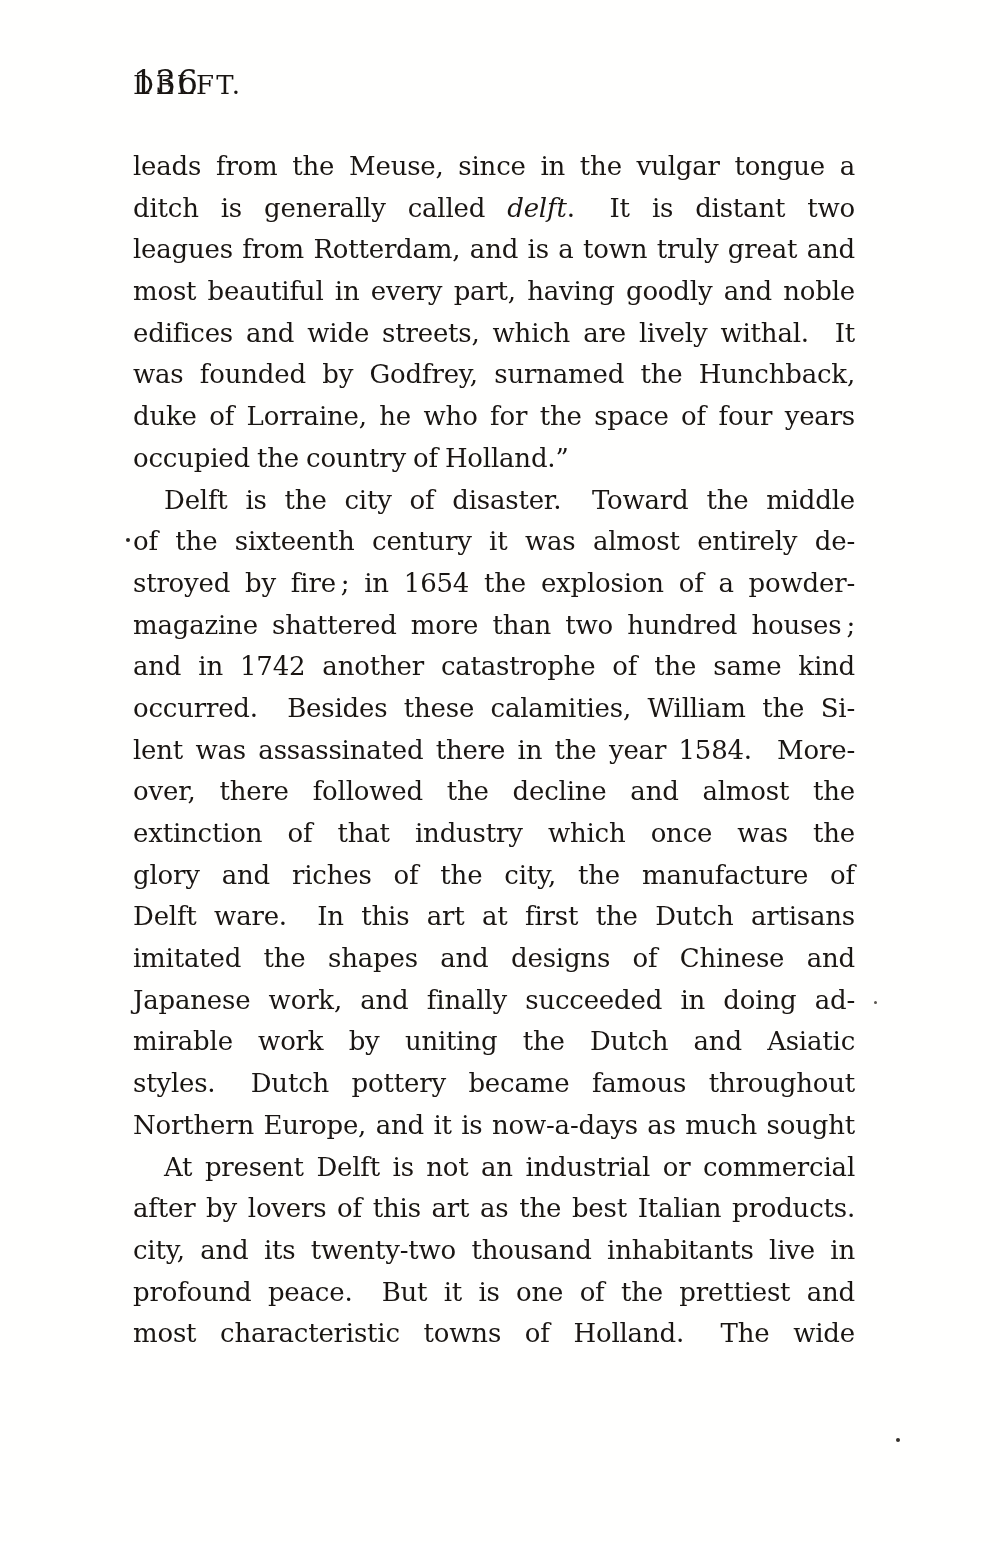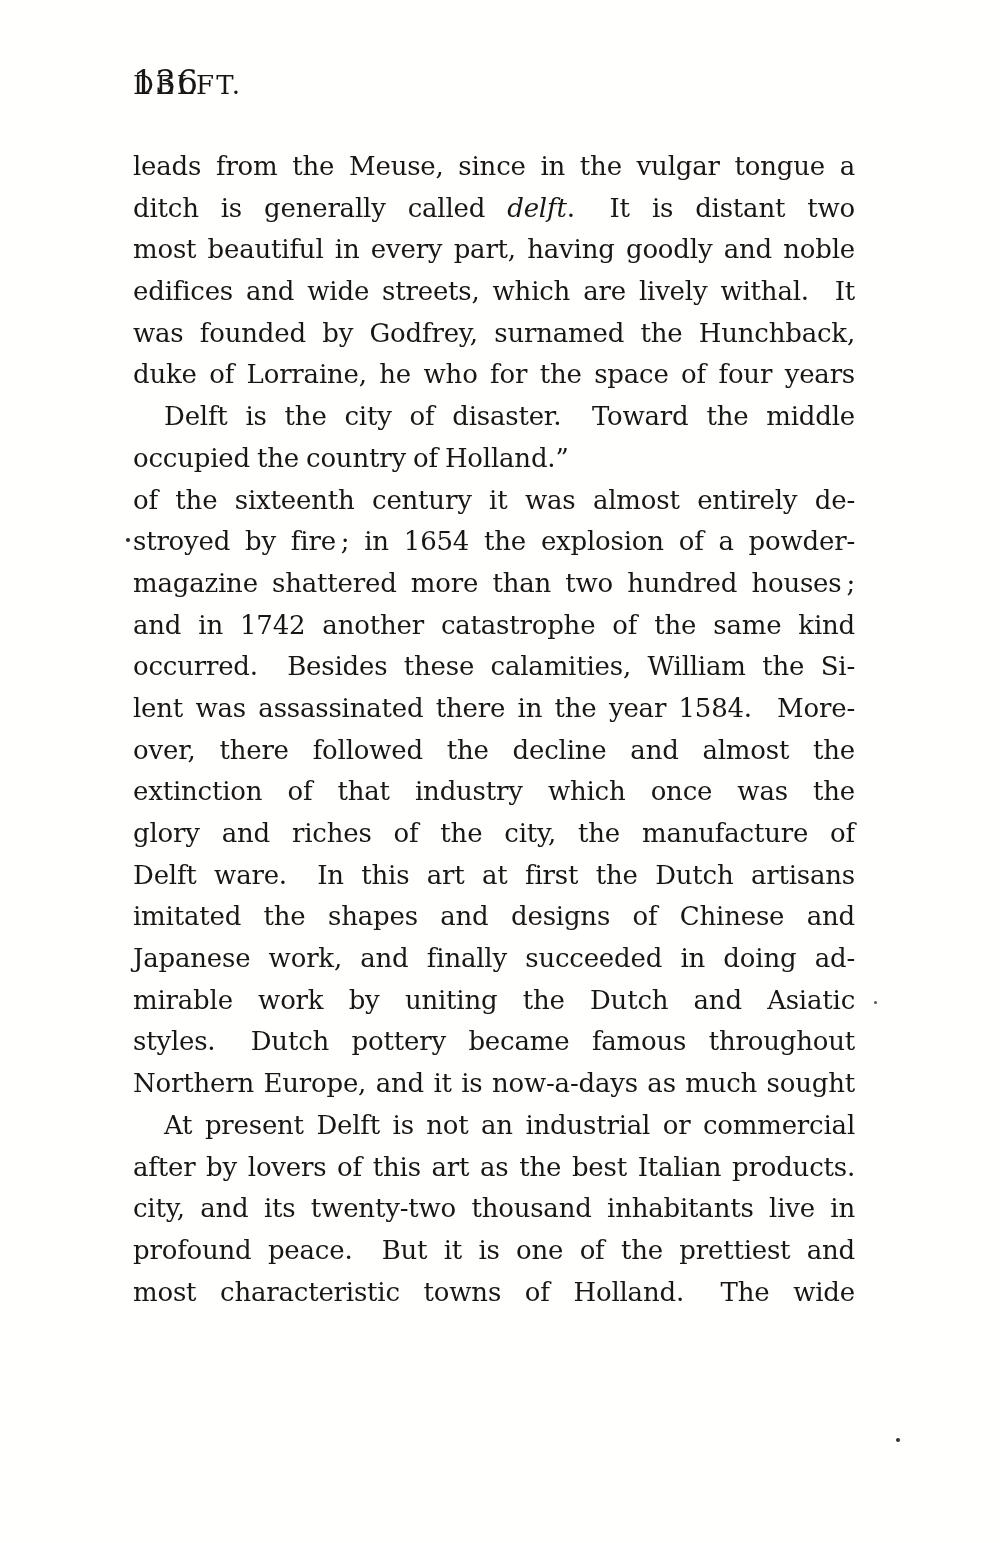--- a/index.html
+++ b/index.html
@@ -56,26 +56,27 @@
 </head>
 <body style="color: rgb(26, 22, 19);">
 
 <div class="page-number">136</div>
 
 <div class="running-head">DELFT.</div>
 
 <div class="body-text">
     <div class="line"><span>leads from the Meuse, since in the vulgar tongue a</span></div>
     <div class="line"><span>ditch is generally called </span><span class="it">delft</span><span>.  It is distant two</span></div>
+    <div class="line"><span>leagues from Rotterdam, and is a town truly great and</span></div>
     <div class="line"><span>most beautiful in every part, having goodly and noble</span></div>
     <div class="line"><span>edifices and wide streets, which are lively withal.  It</span></div>
     <div class="line"><span>was founded by Godfrey, surnamed the Hunchback,</span></div>
     <div class="line"><span>duke of Lorraine, he who for the space of four years</span></div>
+    <div class="line noj"><span>occupied the country of Holland.”</span></div>
     <div class="line ind"><span>Delft is the city of disaster.  Toward the middle</span></div>
-    <div class="line noj"><span>occupied the country of Holland.”</span></div>
     <div class="line"><span>of the sixteenth century it was almost entirely de-</span></div>
     <div class="line"><span>stroyed by fire ; in 1654 the explosion of a powder-</span></div>
     <div class="line"><span>magazine shattered more than two hundred houses ;</span></div>
     <div class="line"><span>and in 1742 another catastrophe of the same kind</span></div>
     <div class="line"><span>occurred.  Besides these calamities, William the Si-</span></div>
     <div class="line"><span>lent was assassinated there in the year 1584.  More-</span></div>
     <div class="line"><span>over, there followed the decline and almost the</span></div>
     <div class="line"><span>extinction of that industry which once was the</span></div>
     <div class="line"><span>glory and riches of the city, the manufacture of</span></div>
     <div class="line"><span>Delft ware.  In this art at first the Dutch artisans</span></div>

